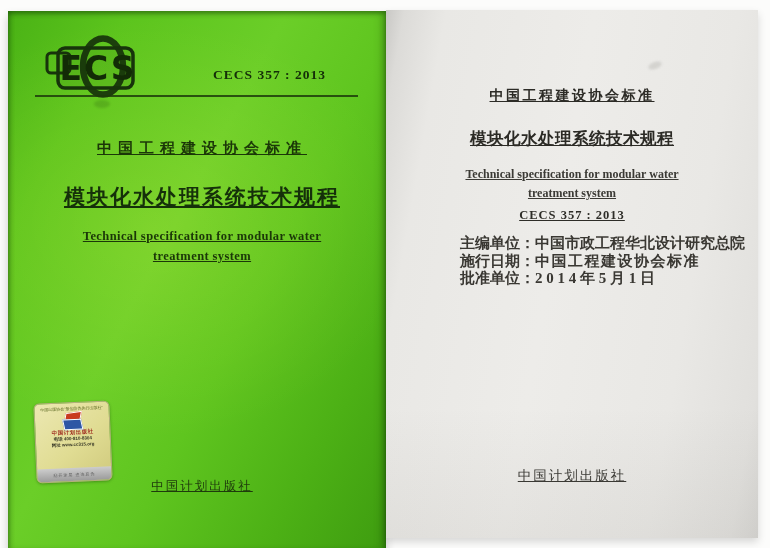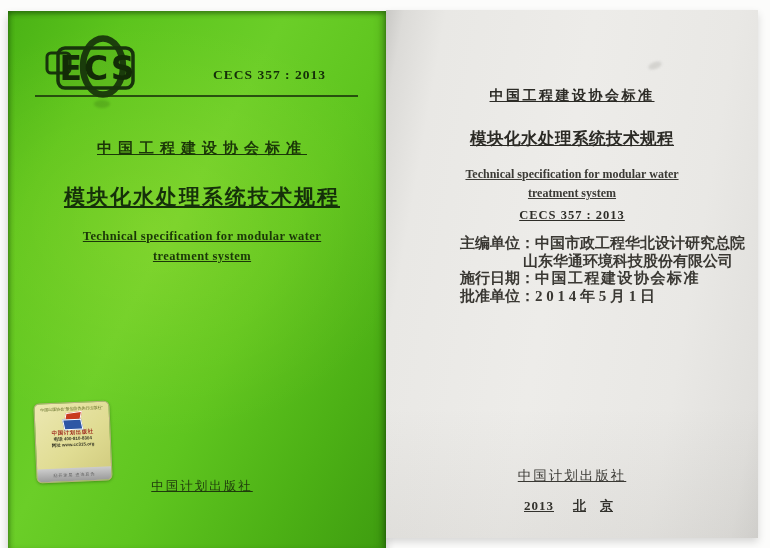--- a/index.html
+++ b/index.html
@@ -148,29 +148,23 @@
 
   <div class="rp-center rp-en1 abs">Technical specification for modular water</div>
   <div class="rp-center rp-en2 abs">treatment system</div>
 
   <div class="rp-center rp-cecs abs">CECS 357 : 2013</div>
 
   <div class="rp-info">
     <div class="info-line">
       <span>主编单位：</span><span>中国市政工程华北设计研究总院</span>
     </div>
-    <div class="info-line indent">
-      <span>山东华通环境科技股份有限公司</span>
-    </div>
     <div class="info-line">
       <span>施行日期：</span><span class="spread">中国工程建设协会标准</span>
     </div>
     <div class="info-line">
       <span>批准单位：</span><span>2 0 1 4 年 5 月 1 日</span>
     </div>
   </div>
 
   <div class="rp-center rp-publisher abs">中国计划出版社</div>
 
-  <div class="rp-center rp-imprint abs">
-    <span class="year">2013</span><span class="city">北</span><span class="city">京</span>
-  </div>
 </div>
 
 </body></html>

